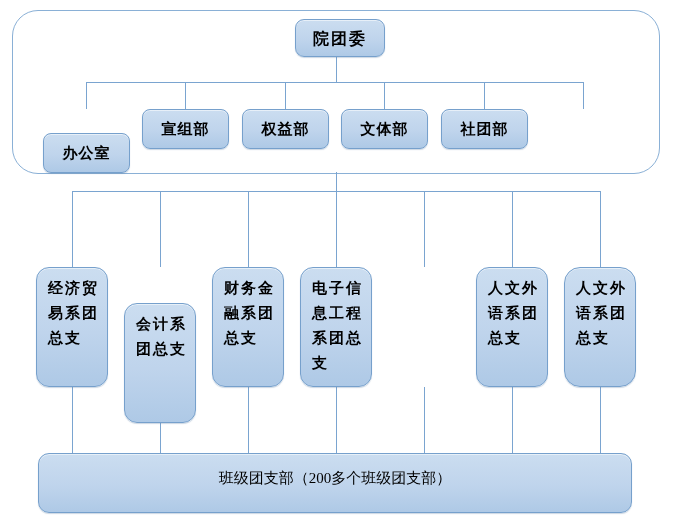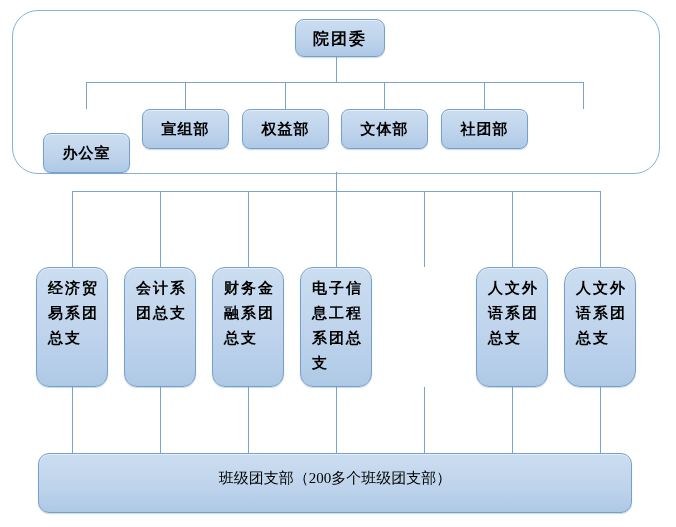--- a/index.html
+++ b/index.html
@@ -85,21 +85,21 @@
 
   <div class="node root-node">院团委</div>
 
   <div class="node dept-node" style="left:43px;margin-top:24px;">办公室</div>
   <div class="node dept-node" style="left:142px;">宣组部</div>
   <div class="node dept-node" style="left:242px;">权益部</div>
   <div class="node dept-node" style="left:341px;">文体部</div>
   <div class="node dept-node" style="left:441px;">社团部</div>
 
   <div class="node branch-node" style="left:36px;">经济贸易系团总支</div>
-  <div class="node branch-node" style="left:124px;">会计系团总支</div>
+  <div class="node branch-node" style="left:124px;margin-top:36px;">会计系团总支</div>
   <div class="node branch-node" style="left:212px;">财务金融系团总支</div>
   <div class="node branch-node" style="left:300px;">电子信息工程系团总支</div>
   <div class="node branch-node" style="left:476px;">人文外语系团总支</div>
   <div class="node branch-node" style="left:564px;border-radius:16px;">人文外语系团总支</div>
 
   <div class="node bottom-node">班级团支部（200多个班级团支部）</div>
 
 </div>
 
 </body></html>

